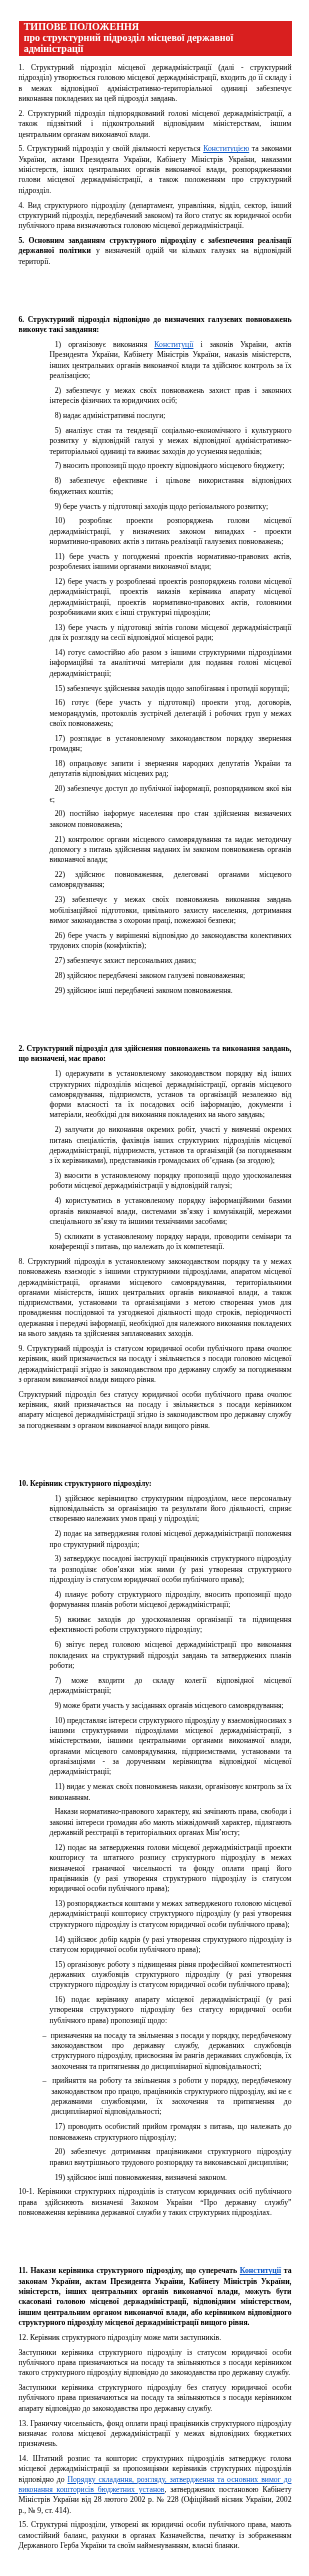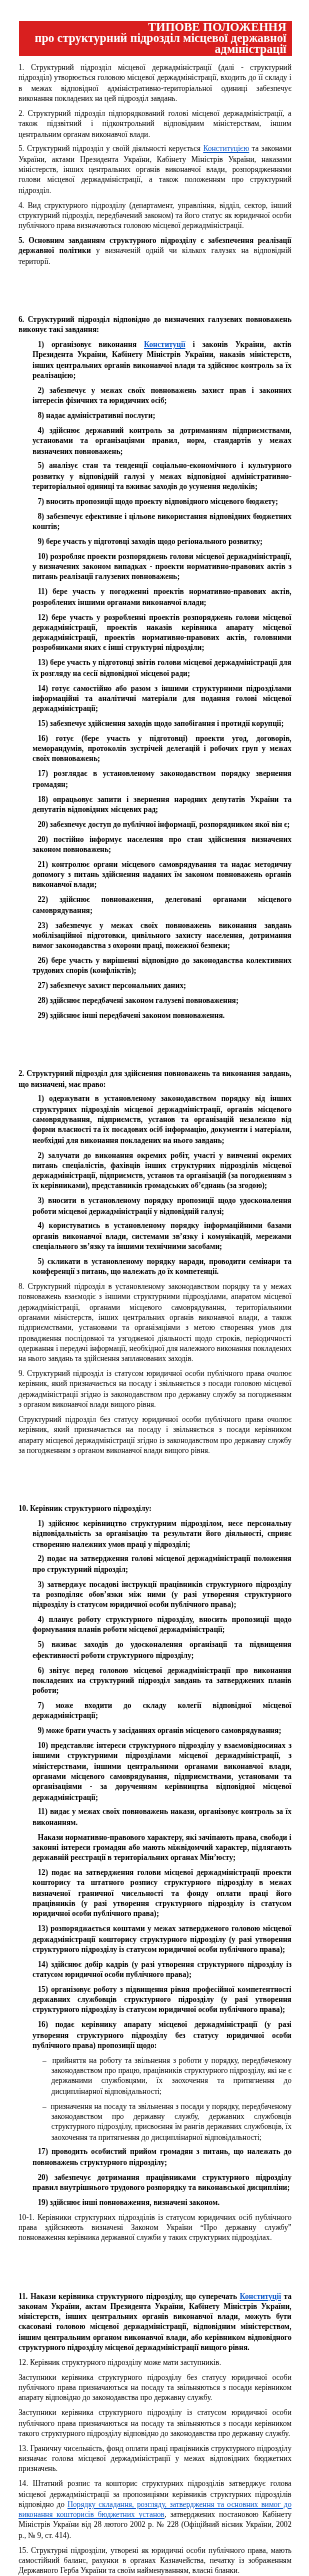--- a/index.html
+++ b/index.html
@@ -4,27 +4,27 @@
 <style>
   * { margin:0; padding:0; box-sizing:border-box; }
   html, body { background:#ffffff; }
   body {
     width:309px; height:2638px; overflow:hidden;
     font-family:"Liberation Serif","DejaVu Serif",serif;
     font-size:7.7px; line-height:10.3px; color:#000;
   }
   .page { padding:20.6px 17.5px 8.2px 18.5px; }
   .banner {
-    text-align:right; font-weight:bold; color:#fff;
-    padding:1.5px 5.2px; font-size:12px; line-height:10.8px;
+    text-align:left; font-weight:bold; color:#fff;
+    padding:1.5px 5.2px; font-size:10px; line-height:10.8px;
     margin-bottom:7.2px;
   }
   .para { text-align:justify; margin:4.6px 0; }
   .para.bold { font-weight:bold;margin-top:48px; }
-  .para.item { margin-left:14px; text-indent:5.2px;font-weight:bold; }
+  .para.item { margin-left:31px; text-indent:5.2px; }
   .para.dash { margin-left:24px; padding-left:8.8px; text-indent:-8.8px; }
   .b { font-weight:bold; }
   a.doc-link { color:var(--link-color,#0b57c9); text-decoration:underline; cursor:pointer; }
 </style>
 </head>
 <body style="--link-color: #0b57c9;">
 
 <div class="page">
   <header class="banner" style="background: rgb(217, 31, 31); color: rgb(255, 255, 255);">
     <div>ТИПОВЕ ПОЛОЖЕННЯ</div>
@@ -33,21 +33,20 @@
   <div>
       <p class="para section"><span>1. Структурний підрозділ місцевої держадміністрації (далі - структурний підрозділ) утворюється головою місцевої держадміністрації, входить до її складу і в межах відповідної адміністративно-територіальної одиниці забезпечує виконання покладених на цей підрозділ завдань.</span></p>
       <p class="para section"><span>2. Структурний підрозділ підпорядкований голові місцевої держадміністрації, а також підзвітний і підконтрольний відповідним міністерствам, іншим центральним органам виконавчої влади.</span></p>
       <p class="para section"><span>5. Структурний підрозділ у своїй діяльності керується </span><a class="doc-link" href="#">Конституцією</a><span> та законами України, актами Президента України, Кабінету Міністрів України, наказами міністерств, інших центральних органів виконавчої влади, розпорядженнями голови місцевої держадміністрації, а також положенням про структурний підрозділ.</span></p>
       <p class="para section"><span>4. Вид структурного підрозділу (департамент, управління, відділ, сектор, інший структурний підрозділ, передбачений законом) та його статус як юридичної особи публічного права визначаються головою місцевої держадміністрації.</span></p>
       <p class="para section"><span class="b">5. Основним завданням структурного підрозділу є забезпечення реалізації державної політики</span><span> у визначеній одній чи кількох галузях на відповідній території.</span></p>
       <p class="para section bold"><span>6. Структурний підрозділ відповідно до визначених галузевих повноважень виконує такі завдання:</span></p>
       <p class="para item"><span>1) організовує виконання </span><a class="doc-link" href="#">Конституції</a><span> і законів України, актів Президента України, Кабінету Міністрів України, наказів міністерств, інших центральних органів виконавчої влади та здійснює контроль за їх реалізацією;</span></p>
       <p class="para item"><span>2) забезпечує у межах своїх повноважень захист прав і законних інтересів фізичних та юридичних осіб;</span></p>
       <p class="para item"><span>8) надає адміністративні послуги;</span></p>
-      <p class="para item"><span>4) здійснює державний контроль за дотриманням підприємствами, установами та організаціями правил, норм, стандартів у межах визначених повноважень;</span></p>
       <p class="para item"><span>5) аналізує стан та тенденції соціально-економічного і культурного розвитку у відповідній галузі у межах відповідної адміністративно-територіальної одиниці та вживає заходів до усунення недоліків;</span></p>
       <p class="para item"><span>7) вносить пропозиції щодо проекту відповідного місцевого бюджету;</span></p>
       <p class="para item"><span>8) забезпечує ефективне і цільове використання відповідних бюджетних коштів;</span></p>
       <p class="para item"><span>9) бере участь у підготовці заходів щодо регіонального розвитку;</span></p>
       <p class="para item"><span>10) розробляє проекти розпоряджень голови місцевої держадміністрації, у визначених законом випадках - проекти нормативно-правових актів з питань реалізації галузевих повноважень;</span></p>
       <p class="para item"><span>11) бере участь у погодженні проектів нормативно-правових актів, розроблених іншими органами виконавчої влади;</span></p>
       <p class="para item"><span>12) бере участь у розробленні проектів розпоряджень голови місцевої держадміністрації, проектів наказів керівника апарату місцевої держадміністрації, проектів нормативно-правових актів, головними розробниками яких є інші структурні підрозділи;</span></p>
       <p class="para item"><span>13) бере участь у підготовці звітів голови місцевої держадміністрації для їх розгляду на сесії відповідної місцевої ради;</span></p>
       <p class="para item"><span>14) готує самостійно або разом з іншими структурними підрозділами інформаційні та аналітичні матеріали для подання голові місцевої держадміністрації;</span></p>
       <p class="para item"><span>15) забезпечує здійснення заходів щодо запобігання і протидії корупції;</span></p>
@@ -82,28 +81,28 @@
       <p class="para item"><span>7) може входити до складу колегії відповідної місцевої держадміністрації;</span></p>
       <p class="para item"><span>9) може брати участь у засіданнях органів місцевого самоврядування;</span></p>
       <p class="para item"><span>10) представляє інтереси структурного підрозділу у взаємовідносинах з іншими структурними підрозділами місцевої держадміністрації, з міністерствами, іншими центральними органами виконавчої влади, органами місцевого самоврядування, підприємствами, установами та організаціями - за дорученням керівництва відповідної місцевої держадміністрації;</span></p>
       <p class="para item"><span>11) видає у межах своїх повноважень накази, організовує контроль за їх виконанням.</span></p>
       <p class="para item"><span>Накази нормативно-правового характеру, які зачіпають права, свободи і законні інтереси громадян або мають міжвідомчий характер, підлягають державній реєстрації в територіальних органах Мін’юсту;</span></p>
       <p class="para item"><span>12) подає на затвердження голови місцевої держадміністрації проекти кошторису та штатного розпису структурного підрозділу в межах визначеної граничної чисельності та фонду оплати праці його працівників (у разі утворення структурного підрозділу із статусом юридичної особи публічного права);</span></p>
       <p class="para item"><span>13) розпоряджається коштами у межах затвердженого головою місцевої держадміністрації кошторису структурного підрозділу (у разі утворення структурного підрозділу із статусом юридичної особи публічного права);</span></p>
       <p class="para item"><span>14) здійснює добір кадрів (у разі утворення структурного підрозділу із статусом юридичної особи публічного права);</span></p>
       <p class="para item"><span>15) організовує роботу з підвищення рівня професійної компетентності державних службовців структурного підрозділу (у разі утворення структурного підрозділу із статусом юридичної особи публічного права);</span></p>
       <p class="para item"><span>16) подає керівнику апарату місцевої держадміністрації (у разі утворення структурного підрозділу без статусу юридичної особи публічного права) пропозиції щодо:</span></p>
+      <p class="para dash"><span>–&nbsp;&nbsp;</span><span>призначення на посаду та звільнення з посади у порядку, передбаченому законодавством про державну службу, державних службовців структурного підрозділу, присвоєння їм рангів державних службовців, їх заохочення та притягнення до дисциплінарної відповідальності;</span></p>
       <p class="para dash"><span>–&nbsp;&nbsp;</span><span>прийняття на роботу та звільнення з роботи у порядку, передбаченому законодавством про працю, працівників структурного підрозділу, які не є державними службовцями, їх заохочення та притягнення до дисциплінарної відповідальності;</span></p>
-      <p class="para dash"><span>–&nbsp;&nbsp;</span><span>призначення на посаду та звільнення з посади у порядку, передбаченому законодавством про державну службу, державних службовців структурного підрозділу, присвоєння їм рангів державних службовців, їх заохочення та притягнення до дисциплінарної відповідальності;</span></p>
       <p class="para item"><span>17) проводить особистий прийом громадян з питань, що належать до повноважень структурного підрозділу;</span></p>
       <p class="para item"><span>20) забезпечує дотримання працівниками структурного підрозділу правил внутрішнього трудового розпорядку та виконавської дисципліни;</span></p>
       <p class="para item"><span>19) здійснює інші повноваження, визначені законом.</span></p>
       <p class="para section"><span>10-1. Керівники структурних підрозділів із статусом юридичних осіб публічного права здійснюють визначені Законом України “Про державну службу” повноваження керівника державної служби у таких структурних підрозділах.</span></p>
       <p class="para section bold"><span>11. Накази керівника структурного підрозділу, що суперечать </span><a class="doc-link b" href="#">Конституції</a><span> та законам України, актам Президента України, Кабінету Міністрів України, міністерств, інших центральних органів виконавчої влади, можуть бути скасовані головою місцевої держадміністрації, відповідним міністерством, іншим центральним органом виконавчої влади, або керівником відповідного структурного підрозділу місцевої держадміністрації вищого рівня.</span></p>
       <p class="para section"><span>12. Керівник структурного підрозділу може мати заступників.</span></p>
+      <p class="para section"><span>Заступники керівника структурного підрозділу із статусом юридичної особи публічного права призначаються на посаду та звільняються з посади керівником такого структурного підрозділу відповідно до законодавства про державну службу.</span></p>
       <p class="para section"><span>Заступники керівника структурного підрозділу без статусу юридичної особи публічного права призначаються на посаду та звільняються з посади керівником апарату відповідно до законодавства про державну службу.</span></p>
-      <p class="para section"><span>Заступники керівника структурного підрозділу із статусом юридичної особи публічного права призначаються на посаду та звільняються з посади керівником такого структурного підрозділу відповідно до законодавства про державну службу.</span></p>
       <p class="para section"><span>13. Граничну чисельність, фонд оплати праці працівників структурного підрозділу визначає голова місцевої держадміністрації у межах відповідних бюджетних призначень.</span></p>
       <p class="para section"><span>14. Штатний розпис та кошторис структурних підрозділів затверджує голова місцевої держадміністрації за пропозиціями керівників структурних підрозділів відповідно до </span><a class="doc-link" href="#">Порядку складання, розгляду, затвердження та основних вимог до виконання кошторисів бюджетних установ</a><span>, затверджених постановою Кабінету Міністрів України від 28 лютого 2002 р. № 228 (Офіційний вісник України, 2002 р., № 9, ст. 414).</span></p>
       <p class="para section"><span>15. Структурні підрозділи, утворені як юридичні особи публічного права, мають самостійний баланс, рахунки в органах Казначейства, печатку із зображенням Державного Герба України та своїм найменуванням, власні бланки.</span></p>
     </div>
 </div>
 
 
 </body></html>

